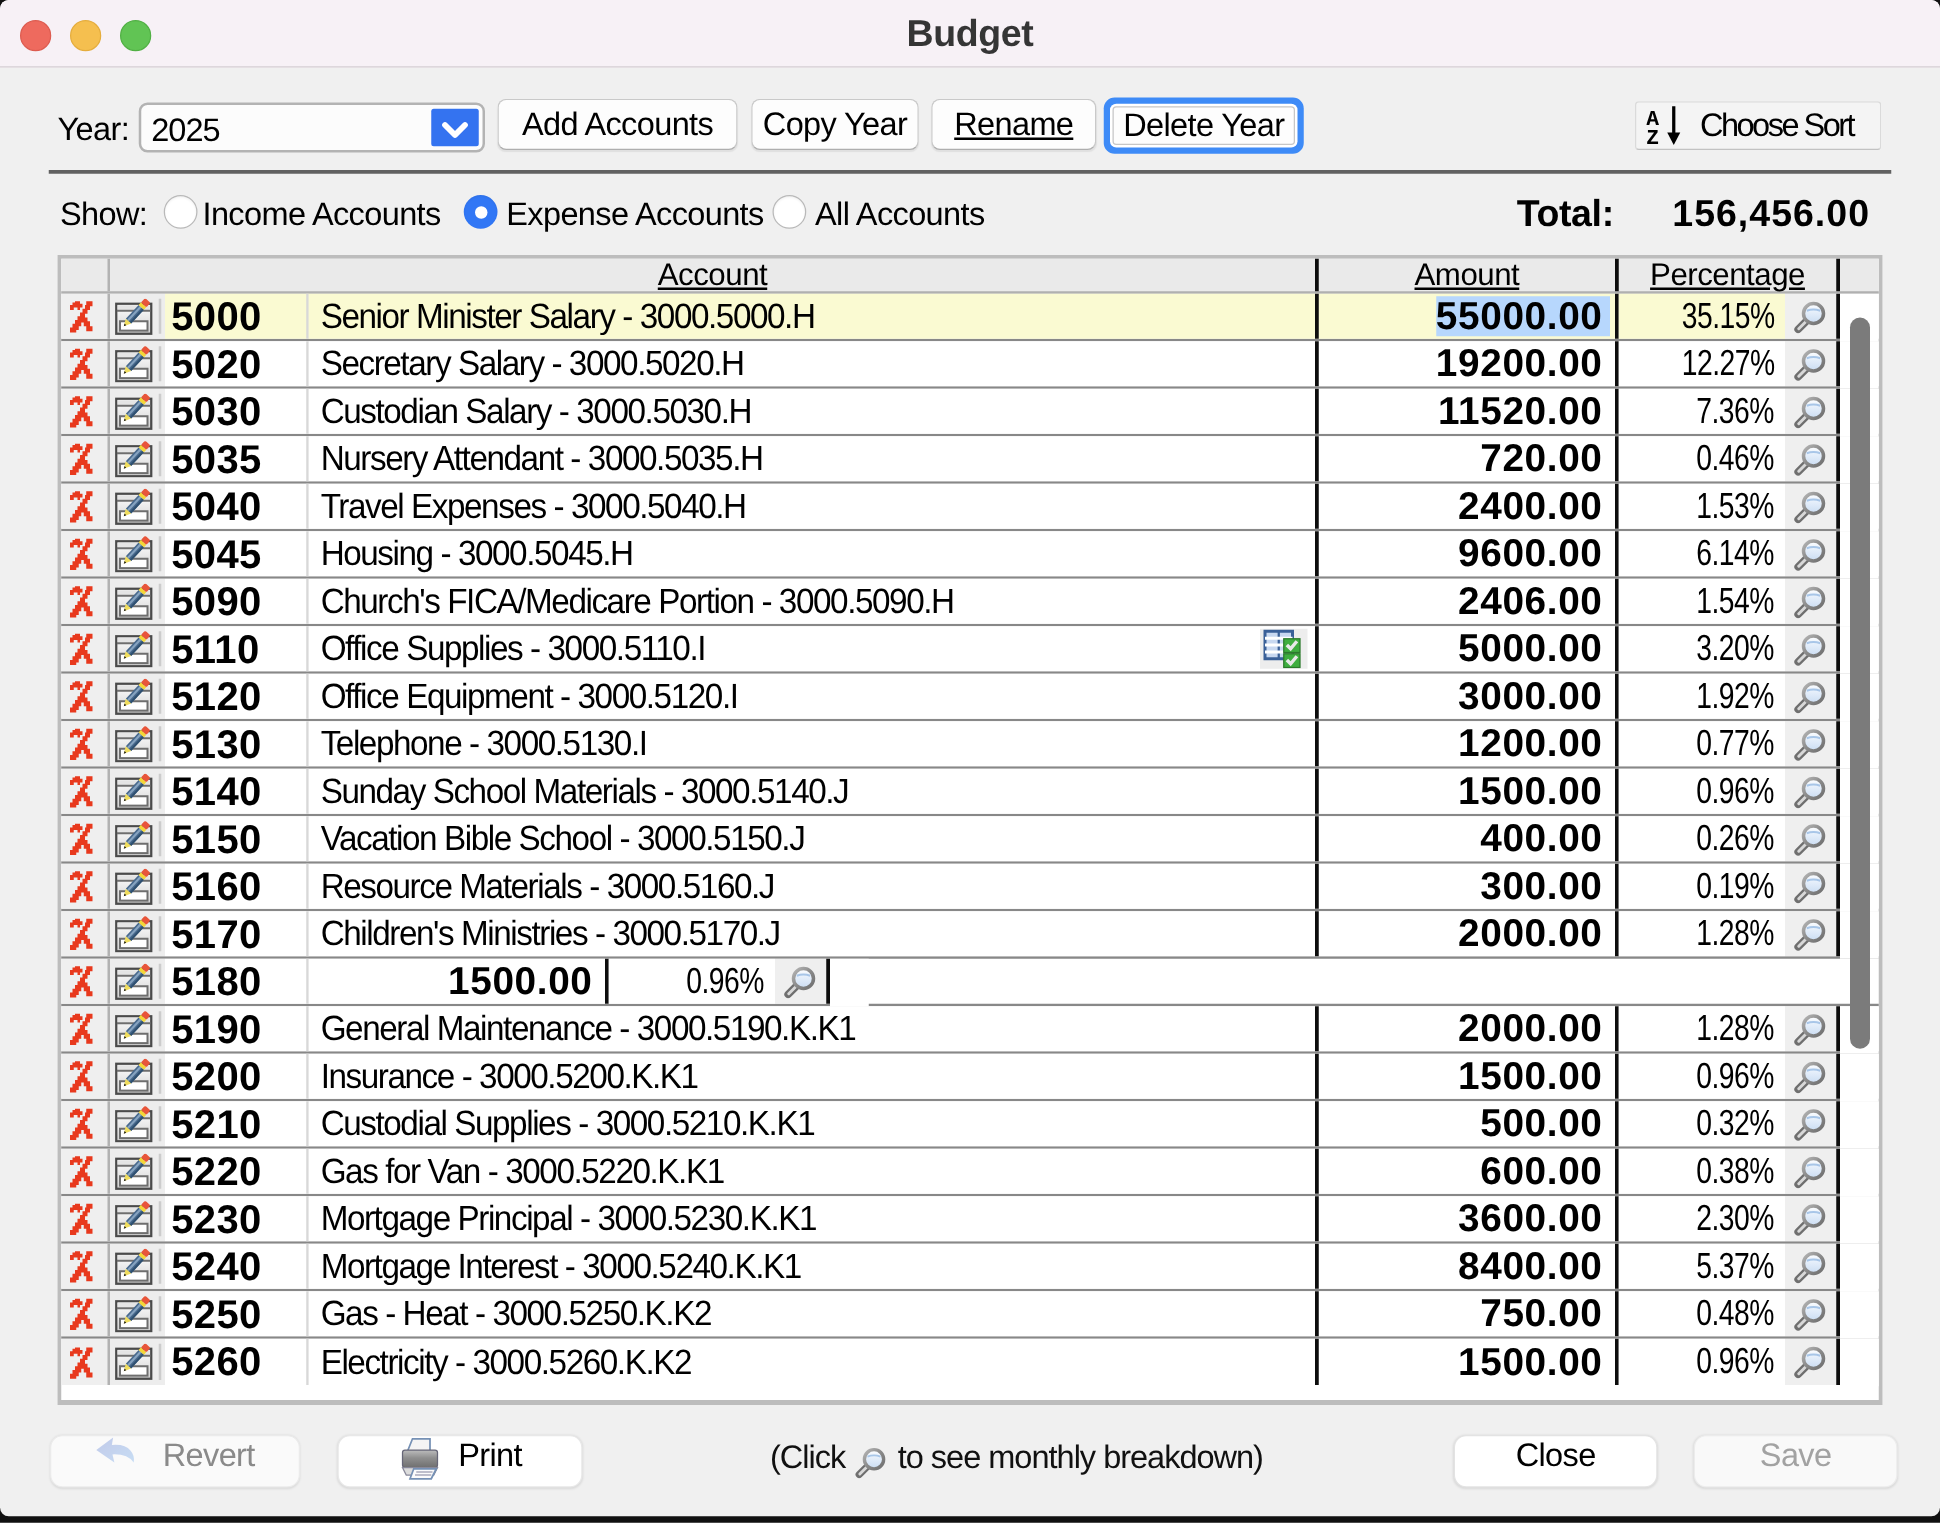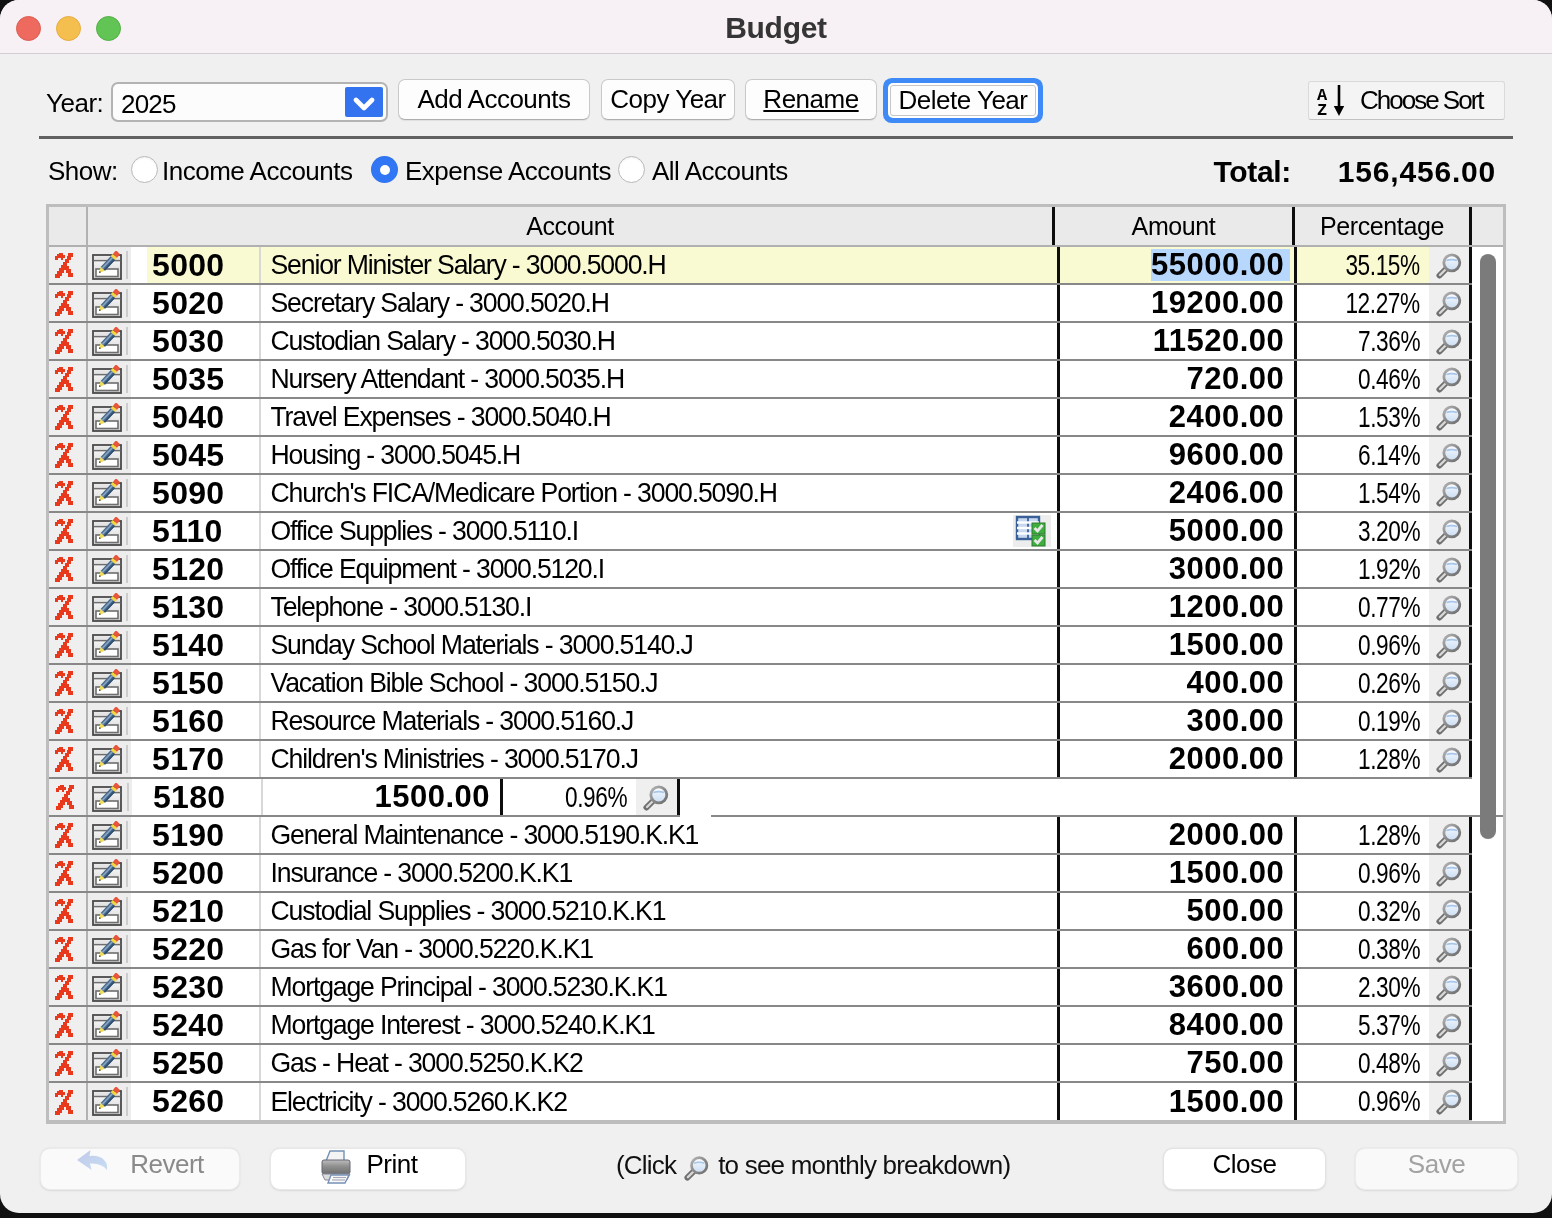--- a/index.html
+++ b/index.html
@@ -1,17 +1,17 @@
 <!DOCTYPE html>
 <html><head><meta charset="utf-8">
 <style>
 * { margin:0; padding:0; box-sizing:border-box; }
 html,body { width:1552px; height:1218px; background:#111111; overflow:hidden; }
 body { font-family:"Liberation Sans", sans-serif; -webkit-font-smoothing:antialiased; }
-#win { position:absolute; left:0; top:0; width:1552px; height:1213px; background:#f0f0f0; border-radius:19px; overflow:hidden; }
+#win { position:absolute; left:0; top:0; width:1552px; height:1213px; background:#f0f0f0; border-radius:7px; overflow:hidden; }
 #titlebar { position:absolute; left:0; top:0; width:1552px; height:54px; background:#f7f1f6; border-bottom:1px solid #d5ced4; }
 #title { position:absolute; left:0; top:0; width:100%; height:54px; line-height:56px; text-align:center; font-size:30px; font-weight:bold; color:#353535; letter-spacing:-0.3px; }
 .light { position:absolute; top:16px; width:25px; height:25px; border-radius:50%; }
 #l1 { left:16px; background:#ee6a5e; border:1px solid #dd5c50; }
 #l2 { left:56px; background:#f5bf4f; border:1px solid #e5ad3d; }
 #l3 { left:96px; background:#61c454; border:1px solid #51b044; }
 
 .ctl { position:absolute; font-size:26px; letter-spacing:-0.5px; color:#000; }
 #yearlbl { left:46px; top:88px; }
 #select { position:absolute; left:111px; top:82px; width:277px; height:40px; background:#fcfcfc; border:2px solid #b3b3b3; border-radius:7px; }
@@ -33,53 +33,53 @@
 #showlbl { left:48px; top:156px; }
 .radio { position:absolute; top:156px; width:27px; height:27px; border-radius:50%; background:#ffffff; border:1.5px solid #b9b9b9; box-shadow:inset 0 1px 2px rgba(0,0,0,0.06); }
 .radio.sel { background:#3177f5; border:none; }
 .radio.sel::after { content:""; position:absolute; left:50%; top:50%; width:10px; height:10px; margin:-5px 0 0 -5px; border-radius:50%; background:#fff; }
 #r1 { left:131px; } #r2 { left:371px; } #r3 { left:618px; }
 #rl1 { left:162px; top:156px; } #rl2 { left:405px; top:156px; } #rl3 { left:652px; top:156px; }
 #totlbl { position:absolute; top:155px; right:261px; font-size:30px; font-weight:bold; letter-spacing:-0.3px; }
 #totval { position:absolute; top:155px; right:56px; font-size:30px; font-weight:bold; letter-spacing:0.8px; }
 
 #table { position:absolute; left:46px; top:204px; width:1460px; height:920px; border:3px solid #bdbdbd; border-bottom-width:4px; background:#ffffff; }
-#thead { display:flex; height:40px; background:#eaeaea; border-bottom:2px solid #b0b0b0; font-size:25px; letter-spacing:-0.4px; }
+#thead { display:flex; height:28px; background:#eaeaea; border-bottom:2px solid #b0b0b0; font-size:25px; letter-spacing:-0.4px;text-decoration:underline; }
 #thead > div { display:flex; align-items:center; justify-content:center; height:100%; }
 .h1 { width:39px; border-right:2px solid #b2b2b2; }
 .h2 { width:967px; border-right:3px solid #0d0d0d; }
 .h5 { width:240px; border-right:3px solid #0d0d0d; }
 .h6 { width:177px; border-right:3px solid #0d0d0d; }
 .h8 { width:31px; }
 .tr { display:flex; height:38px; border-bottom:2px solid #888888; }
 .tr.last { border-bottom:none; height:37px; }
 .tr > div { height:100%; display:flex; align-items:center; overflow:hidden; }
 .c1 { width:39px; background:#efefef; border-right:2px solid #b2b2b2; justify-content:center; }
 .c1 svg { position:relative; left:-3px; }
 .c2 { width:44px; background:#ededed; position:relative; }
 .c2 .editbtn { margin-left:4px; display:flex; }
 .c2::after { content:""; position:absolute; right:3px; top:4px; bottom:4px; width:2px; background:#cccccc; }
-.c3 { width:115px; border-right:2px solid #d8d8d8; font-size:32px; font-weight:bold; letter-spacing:0.3px; padding-left:5px;margin-left:16px; }
+.c3 { width:115px; border-right:2px solid #d8d8d8; font-size:32px; font-weight:bold; letter-spacing:0.3px; padding-left:5px; }
 .c4 { width:808px; border-right:3px solid #0d0d0d; position:relative; }
 .c4 .desc { font-size:28px; letter-spacing:-1.2px; padding-left:10px; white-space:nowrap; display:inline-block; transform:scaleX(0.95); transform-origin:left center; }
 .sheetbtn { position:absolute; right:6px; top:2px; bottom:2px; width:38px; background:#ededed; display:flex; align-items:center; justify-content:center; }
 .c5 { width:240px; border-right:3px solid #0d0d0d; justify-content:flex-end; font-size:31px; font-weight:bold; letter-spacing:0.5px; padding-right:10px; }
 .selamt { background:#b7d7fd; display:inline-block; line-height:32px; padding:0 6px 0 0; margin-right:-6px; }
 .c6 { width:133px; justify-content:flex-end; }
 .c6 .pct { font-size:29px; letter-spacing:-0.5px; padding-right:11px; transform:scaleX(0.78); transform-origin:right center; }
 .c7 { width:44px; background:#efefef; border-right:3px solid #0d0d0d; justify-content:center; }
 .c8 { width:31px; background:#ffffff; align-self:flex-start; height:38px !important; }
 #thumb { position:absolute; right:7px; top:47px; width:16px; height:585px; background:#7b7b7b; border-radius:8px; }
 
 .bbtn { position:absolute; top:1148px; height:42px; border-radius:10px; display:flex; align-items:flex-start; justify-content:center; font-size:26px; letter-spacing:-0.5px; box-shadow:0 0.5px 2px rgba(0,0,0,0.10); }
 #b-revert { left:40px; width:200px; background:#fafafa; border:1px solid #ebebeb; color:#8a8a8a; }
 #b-revert svg { margin-right:20px; }
 #b-print { left:270px; width:196px; background:#ffffff; border:1px solid #e8e8e8; color:#000; }
 #b-print svg { margin-right:14px; }
-#clicktext { position:absolute; left:616px; top:1150px; font-size:26px; letter-spacing:-0.8px; color:#111; display:flex; align-items:center; }
+#clicktext { position:absolute; left:616px; top:1150px; font-size:26px; letter-spacing:-0.8px; color:#111; display:flex; align-items:flex-end; }
 #clicktext svg { margin:0 8px; position:relative; top:2px; }
 #b-close { left:1163px; width:163px; background:#ffffff; border:1px solid #e3e3e3; color:#000; }
 #b-save { left:1355px; width:163px; background:#f9f9f9; border:1px solid #ececec; color:#a2a2a2; }
 </style></head>
 <body>
 <div id="win">
   <div id="titlebar">
     <div id="title">Budget</div>
     <div class="light" id="l1"></div>
       <div class="light" id="l2"></div>

